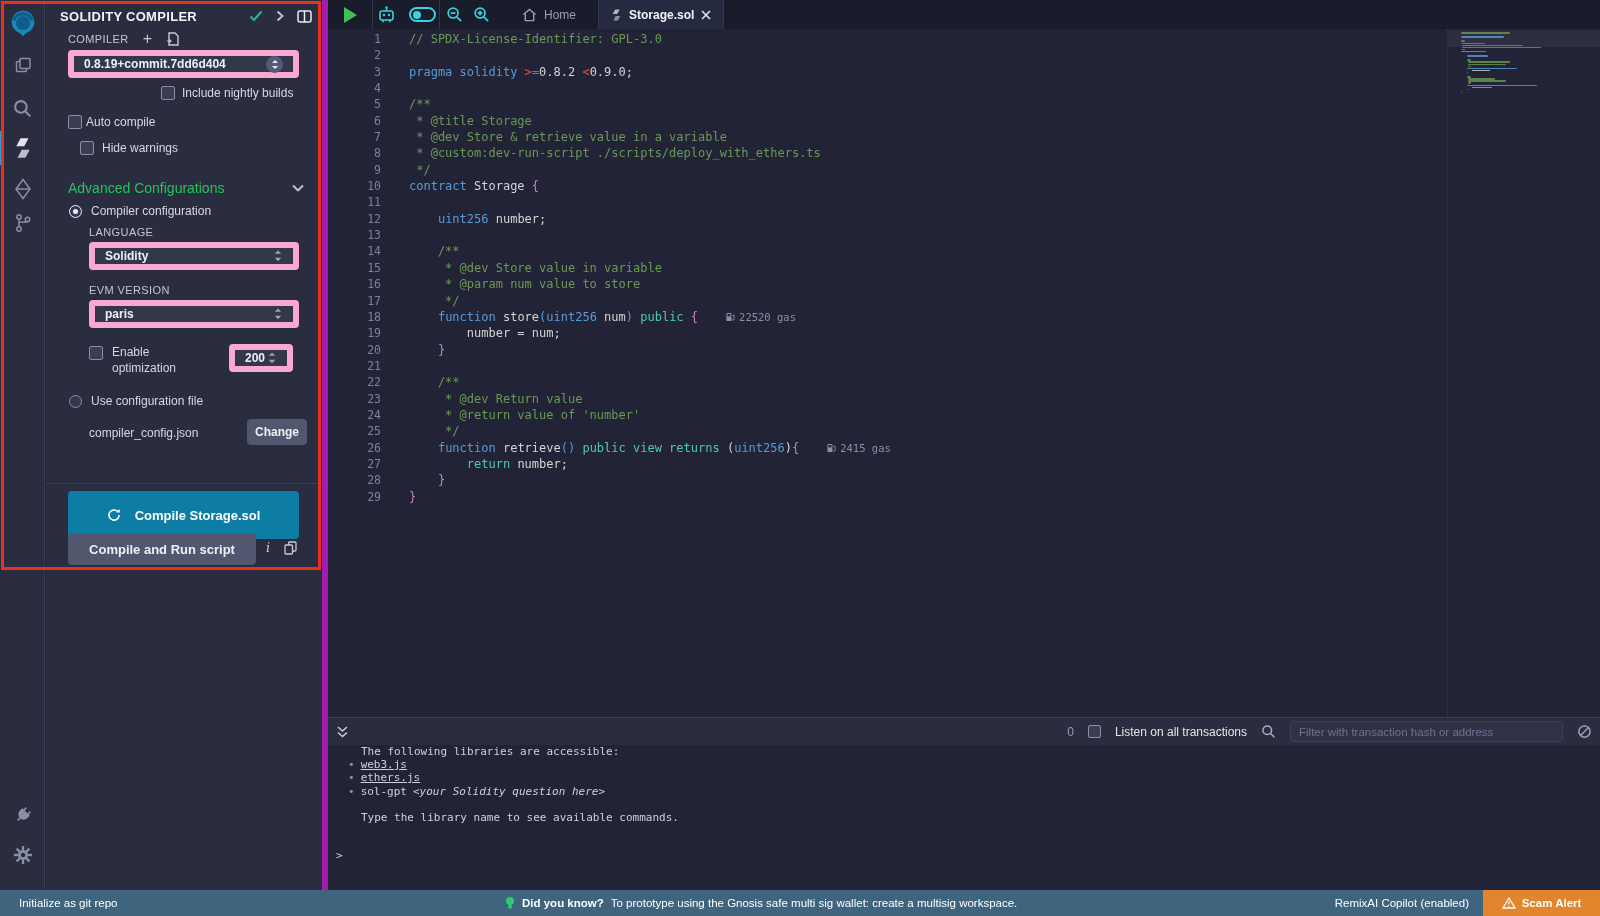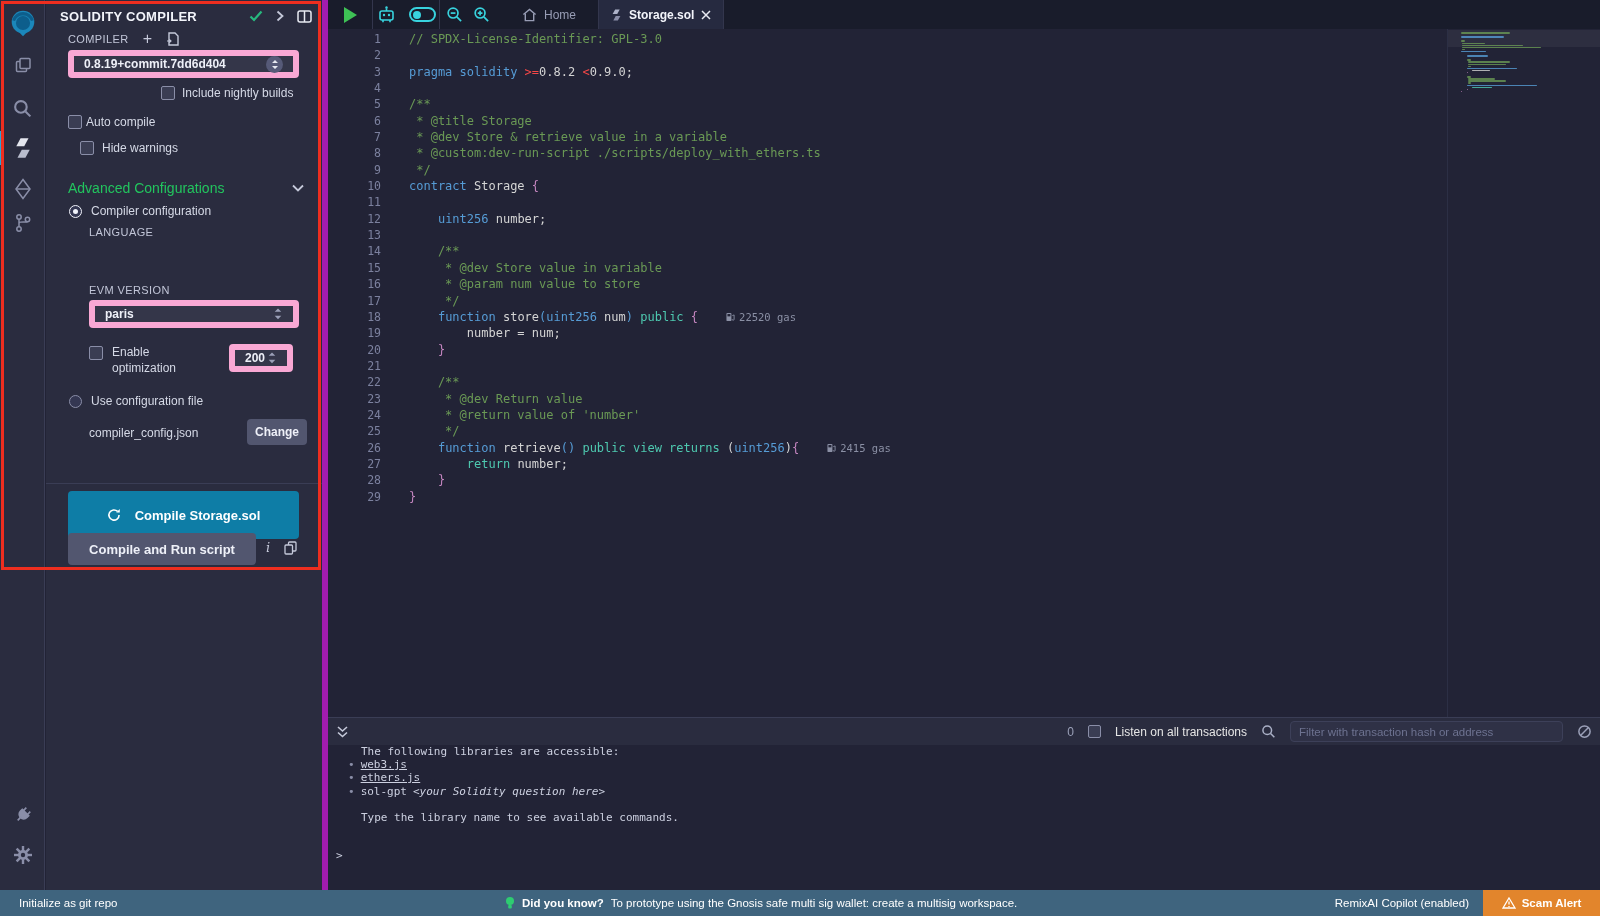--- a/index.html
+++ b/index.html
@@ -214,20 +214,26 @@
           <path d="M1 1.5 L6 6.5 L11 1.5" stroke="#c5c9da" stroke-width="1.8" fill="none"></path>
         </svg>
     </div>
 
     <div class="row-flex" style="position:absolute;top:204px;left:23px;gap:9px;">
       <span class="radio sel"></span>
       <span class="label12">Compiler configuration</span>
     </div>
 
     <div class="lbl-sm" style="position:absolute;top:226px;left:43px;">LANGUAGE</div>
+    <div class="selectbox" style="top:242px;left:43px;width:210px;height:28px;">
+      <span class="grow">Solidity</span>
+      <svg class="carets" width="10" height="15" viewBox="0 0 10 15">
+          <path d="M1.5 5 L5 1.5 L8.5 5 Z M1.5 9.5 L5 13 L8.5 9.5 Z" fill="#9ba0b8"></path>
+        </svg>
+    </div>
 
     <div class="lbl-sm" style="position:absolute;top:284px;left:43px;">EVM VERSION</div>
     <div class="selectbox" style="top:300px;left:43px;width:210px;height:28px;">
       <span class="grow">paris</span>
       <svg class="carets" width="10" height="15" viewBox="0 0 10 15">
           <path d="M1.5 5 L5 1.5 L8.5 5 Z M1.5 9.5 L5 13 L8.5 9.5 Z" fill="#9ba0b8"></path>
         </svg>
     </div>
 
     <div class="row-flex" style="position:absolute;top:344px;left:43px;gap:9px;align-items:flex-start;">

